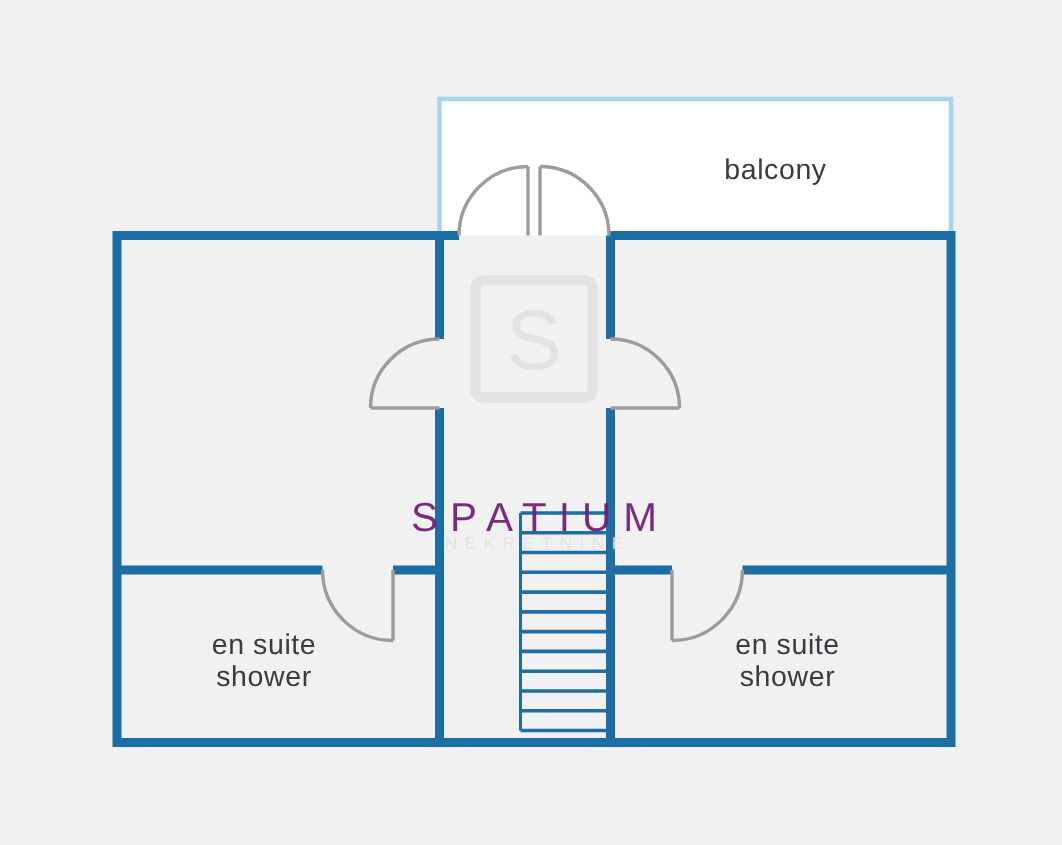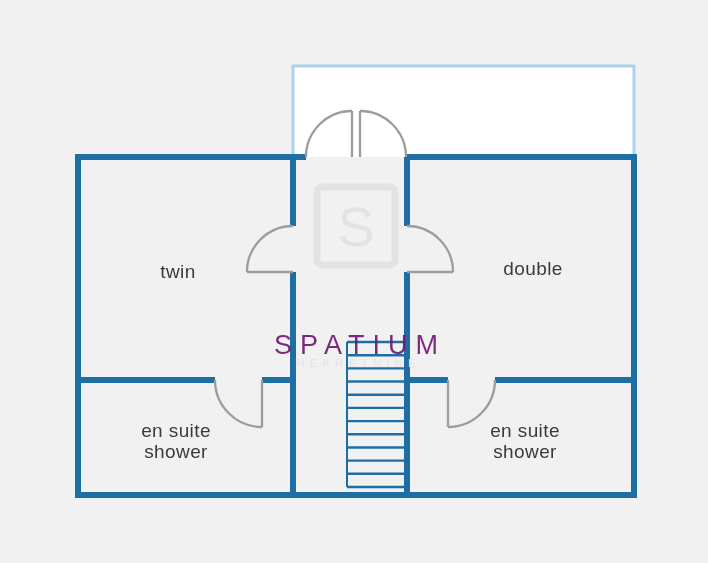--- a/index.html
+++ b/index.html
@@ -152,24 +152,23 @@
       <path d="M448 380 L448 427"></path>
       <path d="M495 380 A47 47 0 0 1 448 427"></path>
     </g>
 
     <g>
       <rect class="wm-box" x="317" y="187" width="78" height="78" rx="5"></rect>
       <text class="wm-letter" x="356" y="246" text-anchor="middle">S</text>
     </g>
   </svg>
 
+  <div class="room-label" style="left:455px; top:103px; width:124px;">balcony</div>
 
-  <div class="room-label" style="left:118px; top:261px; width:120px;">twin</div>
 
-  <div class="room-label" style="left:473px; top:258px; width:120px;">double</div>
 
   <div class="room-label" style="left:106px; top:420px; width:140px;">en suite
 shower</div>
 
   <div class="room-label" style="left:455px; top:420px; width:140px;">en suite
 shower</div>
 
   <div class="wm-title">SPATIUM</div>
   <div class="wm-subtitle">NEKRETNINE</div>
 

